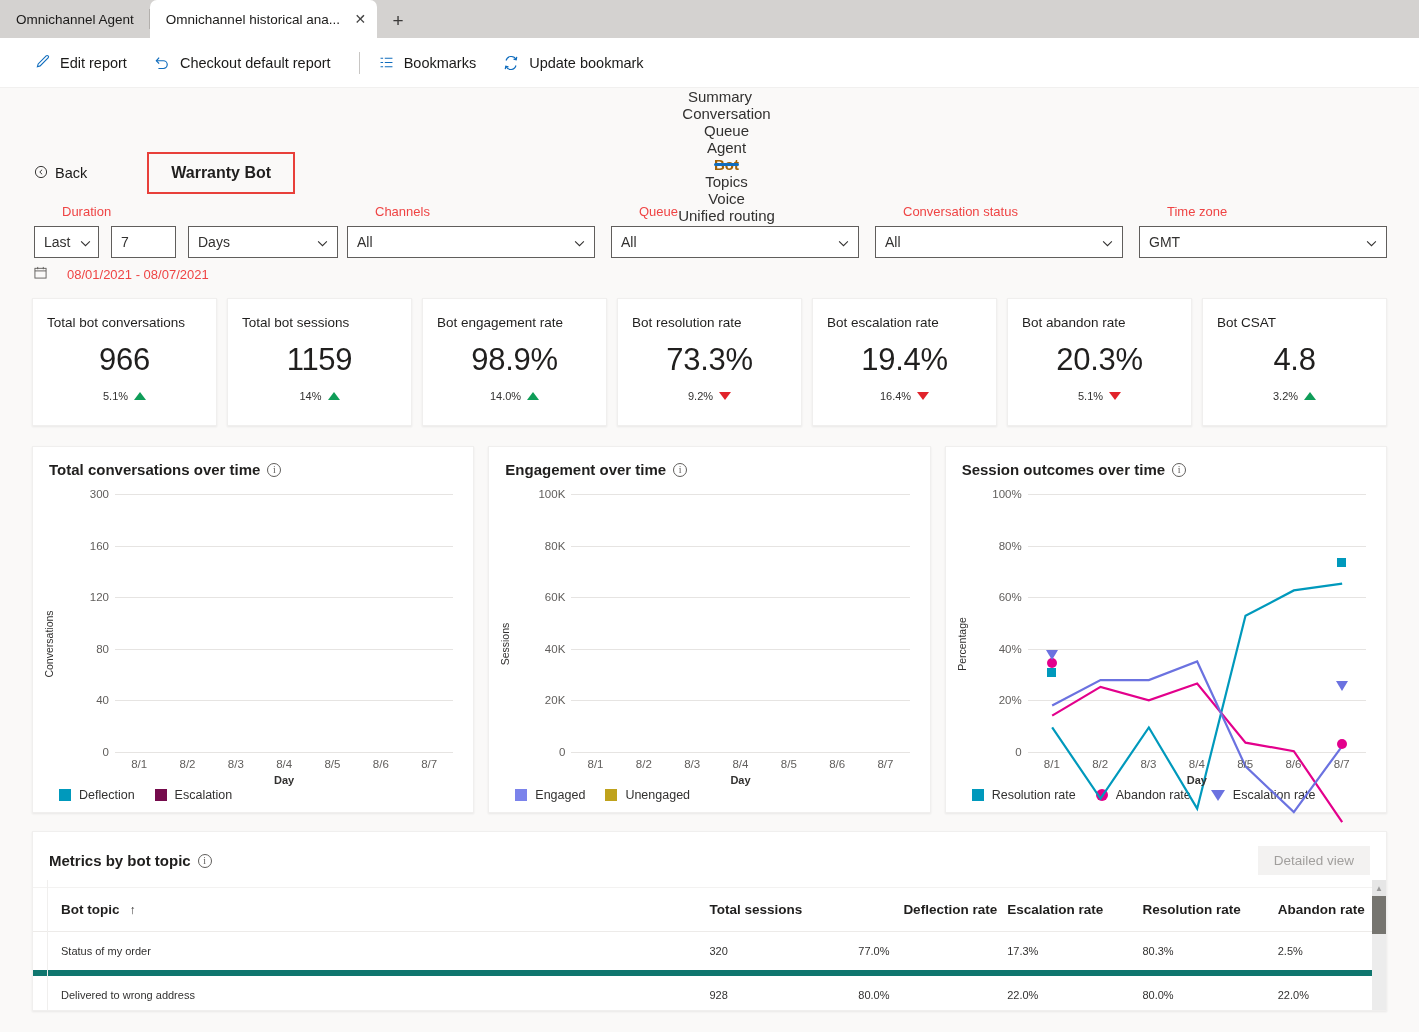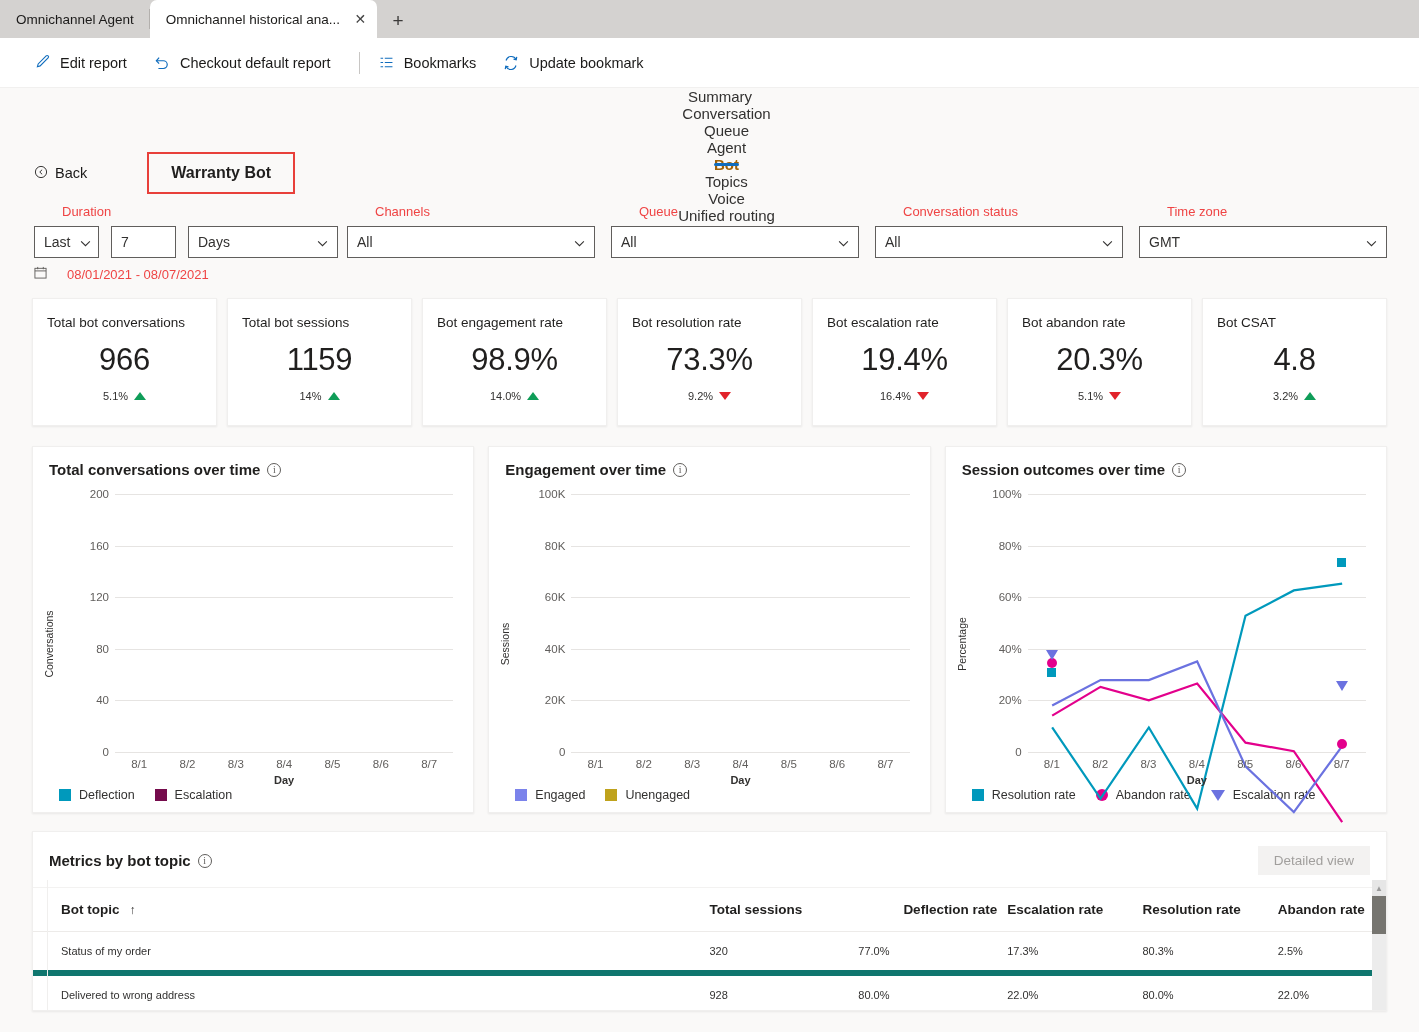--- a/index.html
+++ b/index.html
@@ -425,21 +425,21 @@
     </div>
     <div class="plotwrap">
       <div class="ylab">Conversations</div>
       <div class="plot" id="plot0">
           <div class="yticks">
             <div class="ytick" style="top:100%">0</div>
             <div class="ytick" style="top:80%">40</div>
             <div class="ytick" style="top:60%">80</div>
             <div class="ytick" style="top:40%">120</div>
             <div class="ytick" style="top:19.999999999999996%">160</div>
-            <div class="ytick" style="top:0%">200</div>
+            <div class="ytick" style="top:0%">300</div>
           </div>
           <div class="grid">
             <div class="gline" style="top:100%"></div>
             <div class="gline" style="top:80%"></div>
             <div class="gline" style="top:60%"></div>
             <div class="gline" style="top:40%"></div>
             <div class="gline" style="top:19.999999999999996%"></div>
             <div class="gline" style="top:0%"></div>
           </div>
           <div class="bars">

